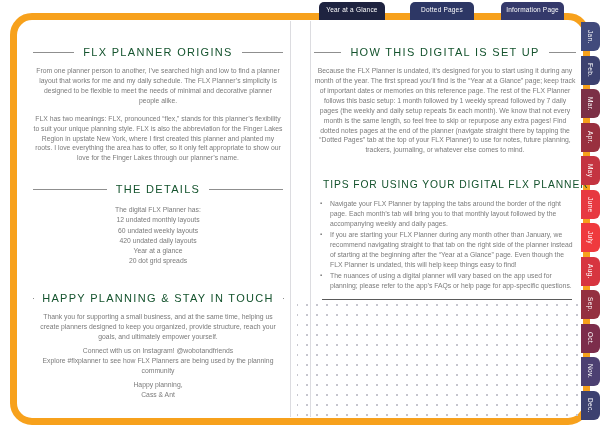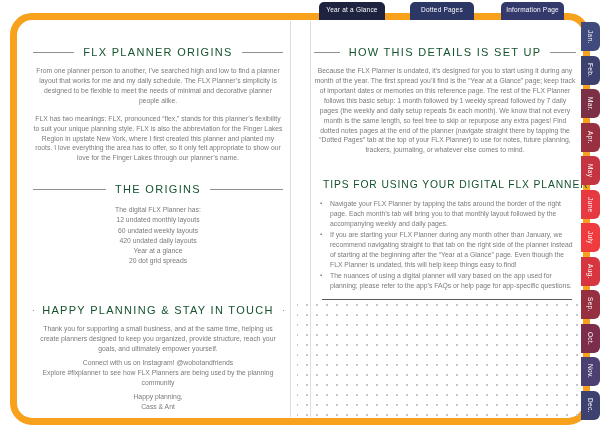--- a/index.html
+++ b/index.html
@@ -40,21 +40,21 @@
   ul.tips { list-style:none; text-align:left; margin:9px 0 0 6px; }
   ul.tips li { font-size:6.8px; line-height:1.46; color:#7b7b7b; padding-left:10px; position:relative; margin-bottom:1px; }
   ul.tips li::before { content:"▪"; position:absolute; left:0; top:0; font-size:6px; color:#7b7b7b; }
 
   .tips-divider { height:1px; background:#5a5a5a; margin:8px 4px 0 8px; }
 
   .dot-grid { position:absolute; left:297px; top:304px; width:286px; height:115px; z-index:2;
               background-image:radial-gradient(#c6c6ce 0.8px, transparent 1px);
               background-size:10px 10px; background-position:5px 6px; }
 
-  .mt20 { margin-top:20px; } .mt26 { margin-top:38px; } .mt24 { margin-top:24px; }
+  .mt20 { margin-top:20px; } .mt26 { margin-top:26px; } .mt24 { margin-top:24px; }
   .mt8 { margin-top:8px; } .mt4 { margin-top:4px; }
 </style>
 </head>
 <body>
 
 <div class="frame"></div>
 
 <div class="ttab" style="left: 319px; width: 66px; background: rgb(30, 35, 64);">
   <span>Year at a Glance</span>
 </div>
@@ -109,21 +109,21 @@
   <div class="sec-head mt8">
     <span class="rule"></span>
     <span class="t">FLX PLANNER ORIGINS</span>
     <span class="rule"></span>
   </div>
   <p class="body-txt">From one planner person to another, I’ve searched high and low to find a planner layout that works for me and my daily schedule. The FLX Planner’s simplicity is designed to be flexible to meet the needs of minimal and decorative planner people alike.</p>
   <p class="body-txt">FLX has two meanings: FLX, pronounced “flex,” stands for this planner’s flexibility to suit your unique planning style. FLX is also the abbreviation for the Finger Lakes Region in upstate New York, where I first created this planner and planted my roots. I love everything the area has to offer, so it only felt appropriate to show our love for the Finger Lakes through our planner’s name.</p>
 
   <div class="sec-head mt20">
     <span class="rule"></span>
-    <span class="t">THE ORIGINS</span>
+    <span class="t">THE DETAILS</span>
     <span class="rule"></span>
   </div>
   <div class="details-list">
     <div>The digital FLX Planner has:</div>
     <div>12 undated monthly layouts</div>
     <div>60 undated weekly layouts</div>
     <div>420 undated daily layouts</div>
     <div>Year at a glance</div>
     <div>20 dot grid spreads</div>
   </div>
@@ -136,21 +136,21 @@
   <p class="body-txt">Thank you for supporting a small business, and at the same time, helping us create planners designed to keep you organized, provide structure, reach your goals, and ultimately empower yourself.</p>
   <div class="body-txt mt4">Connect with us on Instagram! @wobotandfriends</div>
   <div class="body-txt">Explore #flxplanner to see how FLX Planners are being used by the planning community</div>
   <div class="body-txt mt4">Happy planning,</div>
   <div class="body-txt">Cass &amp; Ant</div>
 </div>
 
 <div class="page page-right">
   <div class="sec-head mt8">
     <span class="rule"></span>
-    <span class="t">HOW THIS DETAILS IS SET UP</span>
+    <span class="t">HOW THIS DIGITAL IS SET UP</span>
     <span class="rule"></span>
   </div>
   <p class="body-txt">Because the FLX Planner is undated, it’s designed for you to start using it during any month of the year. The first spread you’ll find is the “Year at a Glance” page; keep track of important dates or memories on this reference page. The rest of the FLX Planner follows this basic setup: 1 month followed by 1 weekly spread followed by 7 daily pages (the weekly and daily setup repeats 5x each month). We know that not every month is the same length, so feel free to skip or repurpose any extra pages! Find dotted notes pages at the end of the planner (navigate straight there by tapping the “Dotted Pages” tab at the top of your FLX Planner) to use for notes, future planning, trackers, journaling, or whatever else comes to mind.</p>
 
   <div class="sec-head small mt24">
     <span class="rule"></span>
     <span class="t">TIPS FOR USING YOUR DIGITAL FLX PLANNER</span>
     <span class="rule"></span>
   </div>
   <ul class="tips">

